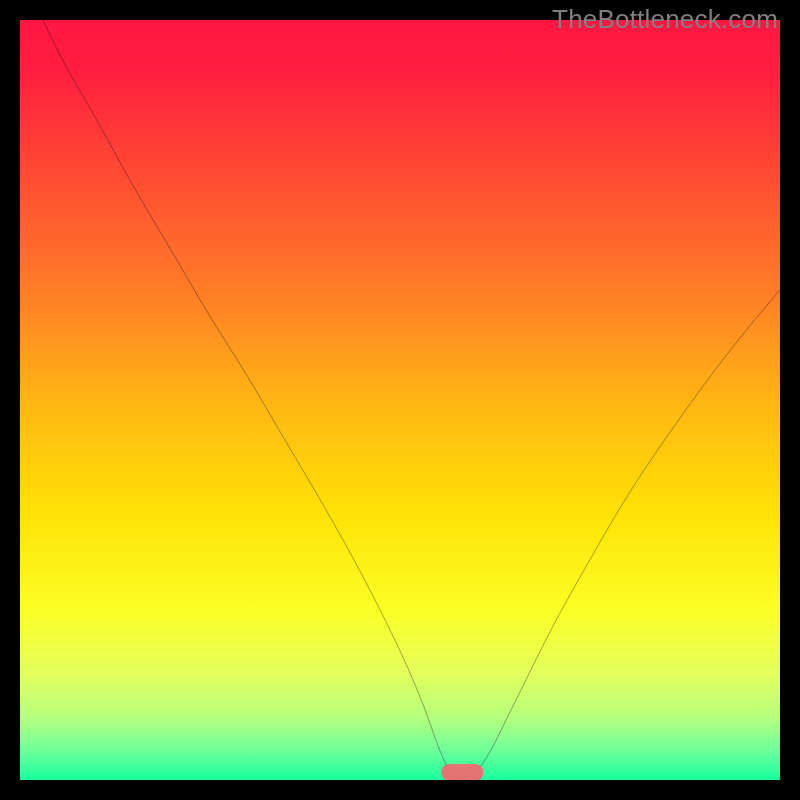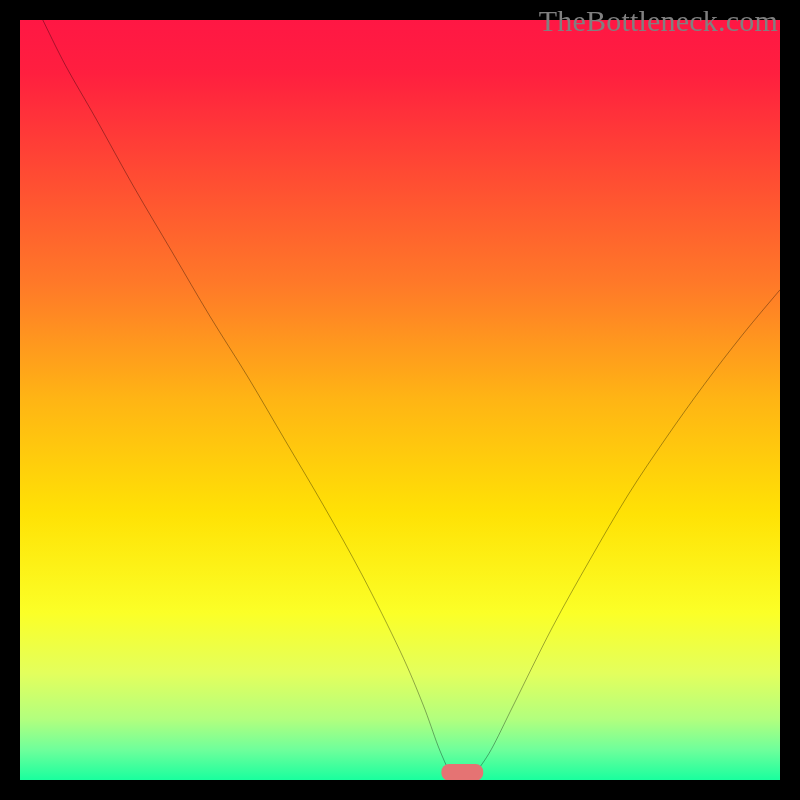--- a/index.html
+++ b/index.html
@@ -23,24 +23,23 @@
     top: 20px;
     width: 760px;
     height: 760px;
     overflow: hidden;
   }
   .watermark {
     position: absolute;
     top: 4px;
     right: 22px;
     color: #808080;
-    font-size: 30px;
+    font-size: 26px;
     font-weight: 500;
     letter-spacing: 0.2px;
-    font-family: Liberation Serif, serif;
   }
 </style>
 </head>
 <body>
 
 <div class="frame">
   <svg class="plot-area" viewBox="0 0 100 100" preserveAspectRatio="none">
     <defs>
       <linearGradient id="bg-grad" x1="0" y1="0" x2="0" y2="1">
           <stop offset="0%" stop-color="#ff1744"></stop>

